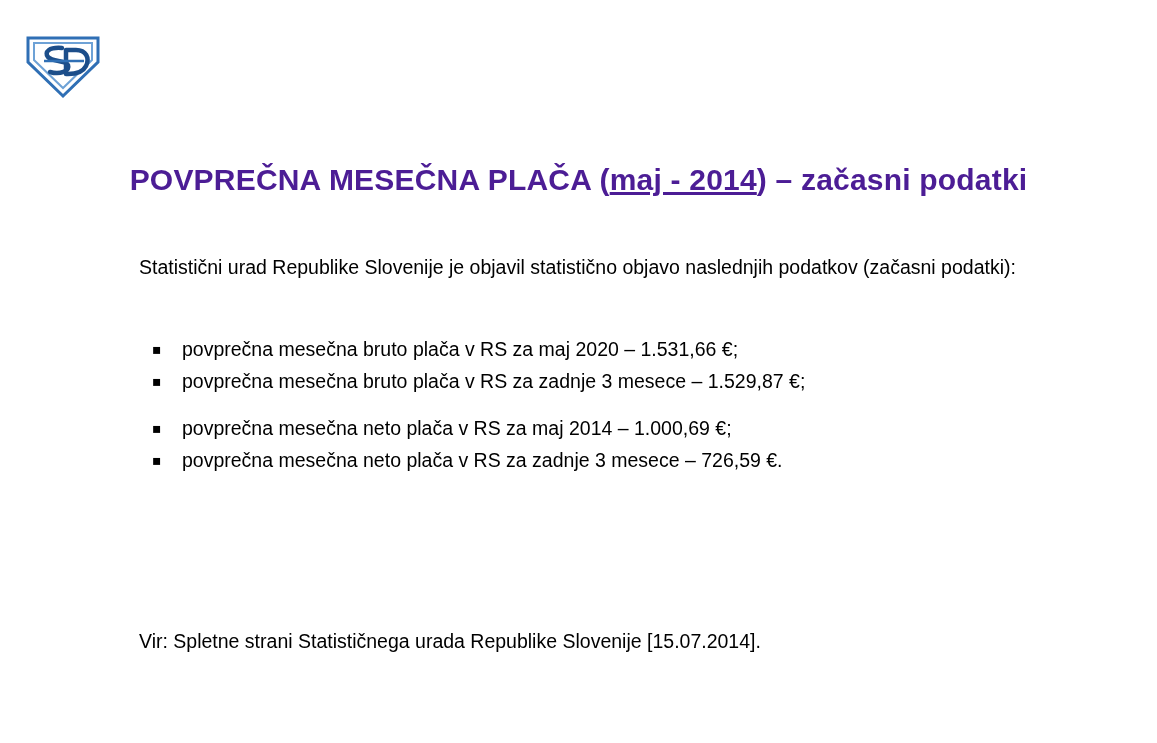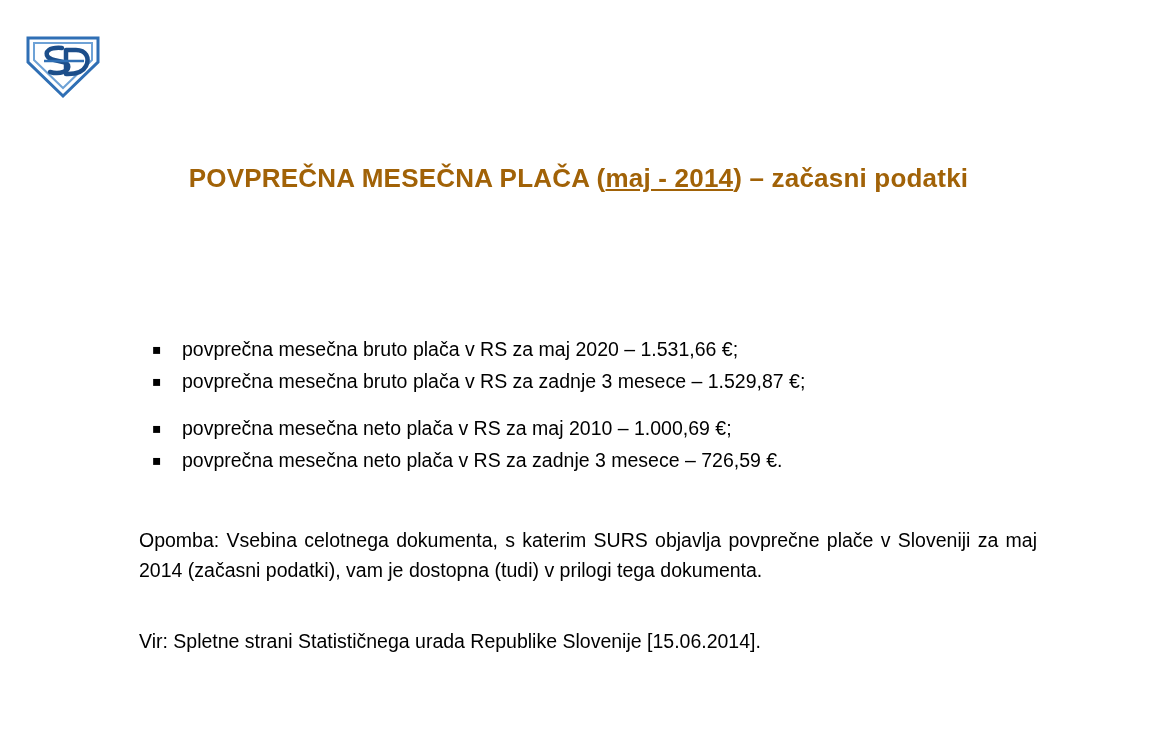--- a/index.html
+++ b/index.html
@@ -32,24 +32,24 @@
   }
   .logo svg { display: block; }
 
   
   .title {
     position: absolute;
     left: 0;
     top: 163px;
     width: 1157px;
     text-align: center;
-    font-size: 26px;
+    font-size: 30px;
     font-weight: bold;
     letter-spacing: 0.2px;
-    color: #a16207;
+    color: #4c1d95;
     white-space: nowrap;
   }
   .title .under {
     text-decoration: underline;
   }
 
   
   .intro {
     position: absolute;
     left: 139px;
@@ -126,40 +126,40 @@
 
       <path d="M44 22 L54 22 C64 22, 68 30, 64 38 C61 44, 53 46, 46 46 L44 46 Z" fill="none" stroke="#1c4e8a" stroke-width="4.5" stroke-linejoin="round"></path>
       <line x1="22" y1="33" x2="62" y2="33" stroke="#2f6fb5" stroke-width="2.5"></line>
     </svg>
   </div>
 
   <div class="title">
     <span>POVPREČNA MESEČNA PLAČA (</span><span class="under">maj - 2014</span><span>) – začasni podatki</span>
   </div>
 
+  <div class="intro">Statistični urad Republike Slovenije je objavil statistično objavo naslednjih podatkov (začasni podatki):</div>
 
   <div class="bullets group1">
     <div class="bullet-row">
       <span class="bullet-mark">▪</span>
       <span class="bullet-text">povprečna mesečna bruto plača v RS za maj 2020 – 1.531,66 €;</span>
     </div>
     <div class="bullet-row">
       <span class="bullet-mark">▪</span>
       <span class="bullet-text">povprečna mesečna bruto plača v RS za zadnje 3 mesece – 1.529,87 €;</span>
     </div>
   </div>
 
   <div class="bullets group2">
     <div class="bullet-row">
       <span class="bullet-mark">▪</span>
-      <span class="bullet-text">povprečna mesečna neto plača v RS za maj 2010 – 1.000,69 €;</span>
+      <span class="bullet-text">povprečna mesečna neto plača v RS za maj 2014 – 1.000,69 €;</span>
     </div>
     <div class="bullet-row">
       <span class="bullet-mark">▪</span>
       <span class="bullet-text">povprečna mesečna neto plača v RS za zadnje 3 mesece – 726,59 €.</span>
     </div>
   </div>
 
-  <div class="note">Opomba: Vsebina celotnega dokumenta, s katerim SURS objavlja povprečne plače v Sloveniji za maj 2014 (začasni podatki), vam je dostopna (tudi) v prilogi tega dokumenta.</div>
 
-  <div class="source">Vir: Spletne strani Statističnega urada Republike Slovenije [15.06.2014].</div>
+  <div class="source">Vir: Spletne strani Statističnega urada Republike Slovenije [15.07.2014].</div>
 
 </div>
 
 </body></html>

